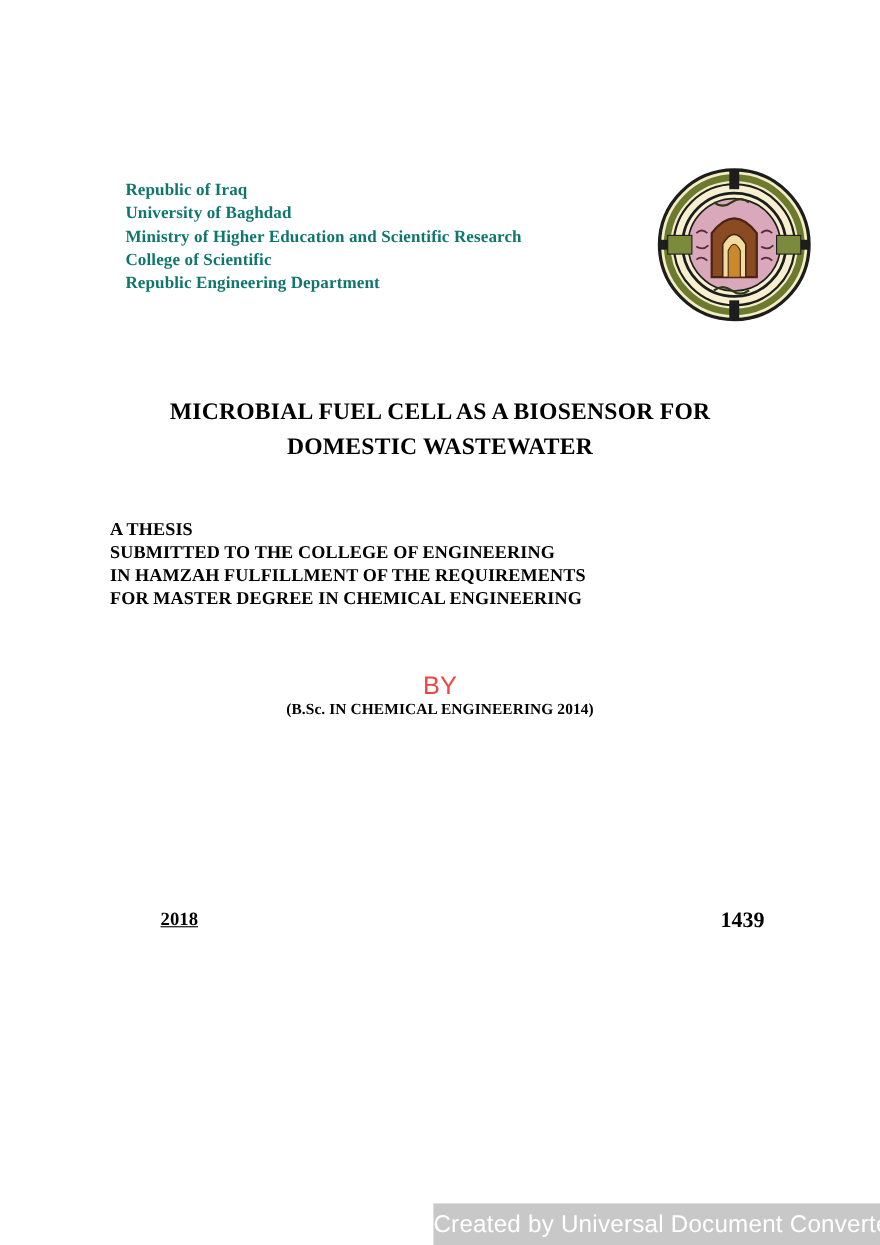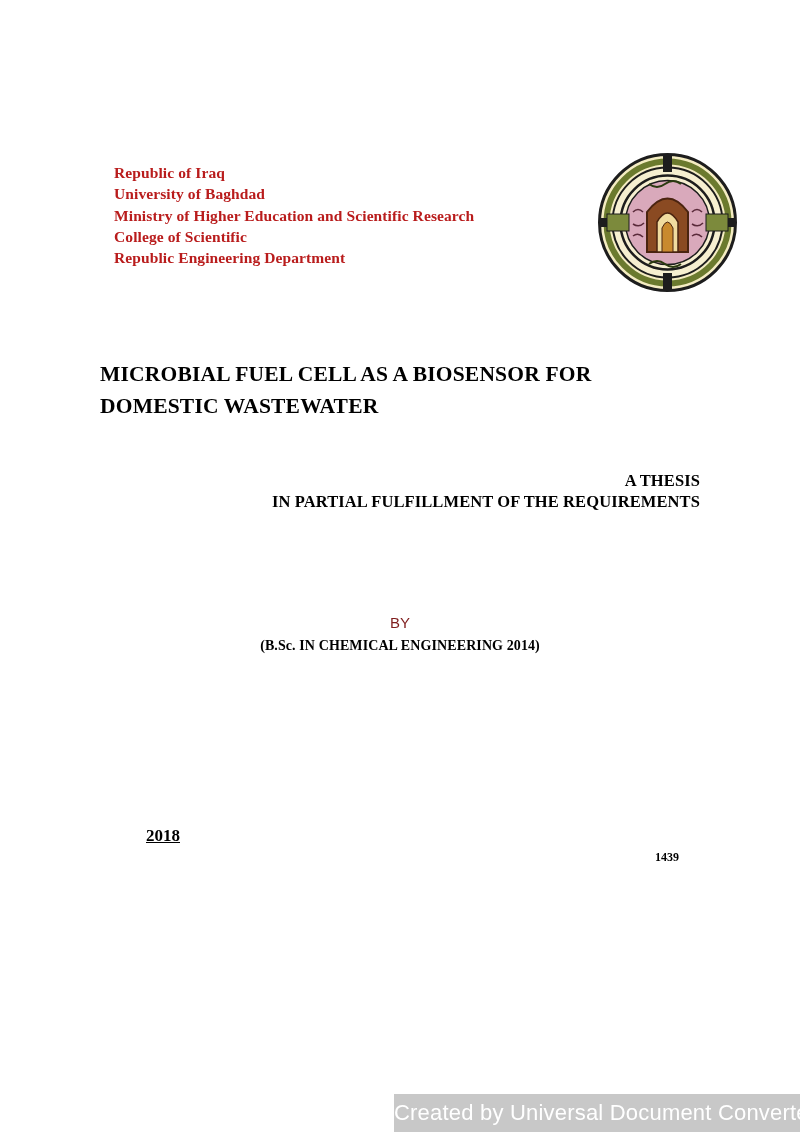--- a/index.html
+++ b/index.html
@@ -28,74 +28,74 @@
     left: 114px;
     top: 162px;
     width: 470px;
   }
   .header-line {
     font-family: "Liberation Serif", serif;
     font-weight: bold;
     font-size: 15.5px;
     line-height: 21.3px;
     letter-spacing: 0.1px;
-    color: #b91c1c;
+    color: #0f766e;
     white-space: nowrap;
   }
 
   
   .emblem {
     position: absolute;
     left: 597px;
     top: 152px;
     width: 141px;
     height: 141px;
   }
 
   
   .title {
     position: absolute;
     left: 100px;
     top: 358px;
     width: 600px;
-    text-align: left;
+    text-align: center;
     font-family: "Liberation Serif", serif;
     font-weight: bold;
     font-size: 21.5px;
     line-height: 32px;
     letter-spacing: 0.2px;
   }
 
   
   .thesis-block {
     position: absolute;
     left: 100px;
     top: 470px;
     width: 600px;
-    text-align: right;
+    text-align: left;
     font-family: "Liberation Serif", serif;
     font-weight: bold;
     font-size: 16.5px;
     line-height: 21px;
     letter-spacing: 0.1px;
   }
 
   
   .author-block {
     position: absolute;
     left: 100px;
     top: 610px;
     width: 600px;
     text-align: center;
   }
   .by-label {
     font-family: "Liberation Sans", sans-serif;
-    font-size: 15px;
+    font-size: 23px;
     line-height: 26px;
-    color: #7f1d1d;
+    color: #ef4444;
   }
   .author-name {
     font-family: "Liberation Sans", sans-serif;
     font-weight: bold;
     font-size: 24.5px;
     line-height: 32px;
     letter-spacing: 0.3px;
   }
   .author-degree {
     font-family: Liberation Serif, serif;
@@ -111,24 +111,24 @@
     left: 146px;
     top: 826px;
     font-family: "Liberation Serif", serif;
     font-weight: bold;
     font-size: 17px;
     text-decoration: underline;
   }
   .year-right {
     position: absolute;
     left: 655px;
-    top: 850px;
-    font-family: "Liberation Serif", serif;
-    font-weight: bold;
-    font-size: 12px;
+    top: 826px;
+    font-family: "Liberation Serif", serif;
+    font-weight: bold;
+    font-size: 20px;
   }
 
   
   .watermark {
     position: absolute;
     left: 394px;
     top: 1094px;
     width: 406px;
     height: 38px;
     background: #c8c8c8;
@@ -182,21 +182,23 @@
     </svg>
   </div>
 
   <div class="title">
     <div>MICROBIAL FUEL CELL AS A BIOSENSOR FOR</div>
     <div>DOMESTIC WASTEWATER</div>
   </div>
 
   <div class="thesis-block">
     <div>A THESIS</div>
-    <div>IN PARTIAL FULFILLMENT OF THE REQUIREMENTS</div>
+    <div>SUBMITTED TO THE COLLEGE OF ENGINEERING</div>
+    <div>IN HAMZAH FULFILLMENT OF THE REQUIREMENTS</div>
+    <div>FOR MASTER DEGREE IN CHEMICAL ENGINEERING</div>
   </div>
 
   <div class="author-block">
     <div class="by-label">BY</div>
     <div class="author-degree">(B.Sc. IN CHEMICAL ENGINEERING 2014)</div>
   </div>
 
   <div class="year-left">2018</div>
   <div class="year-right">1439</div>
 

